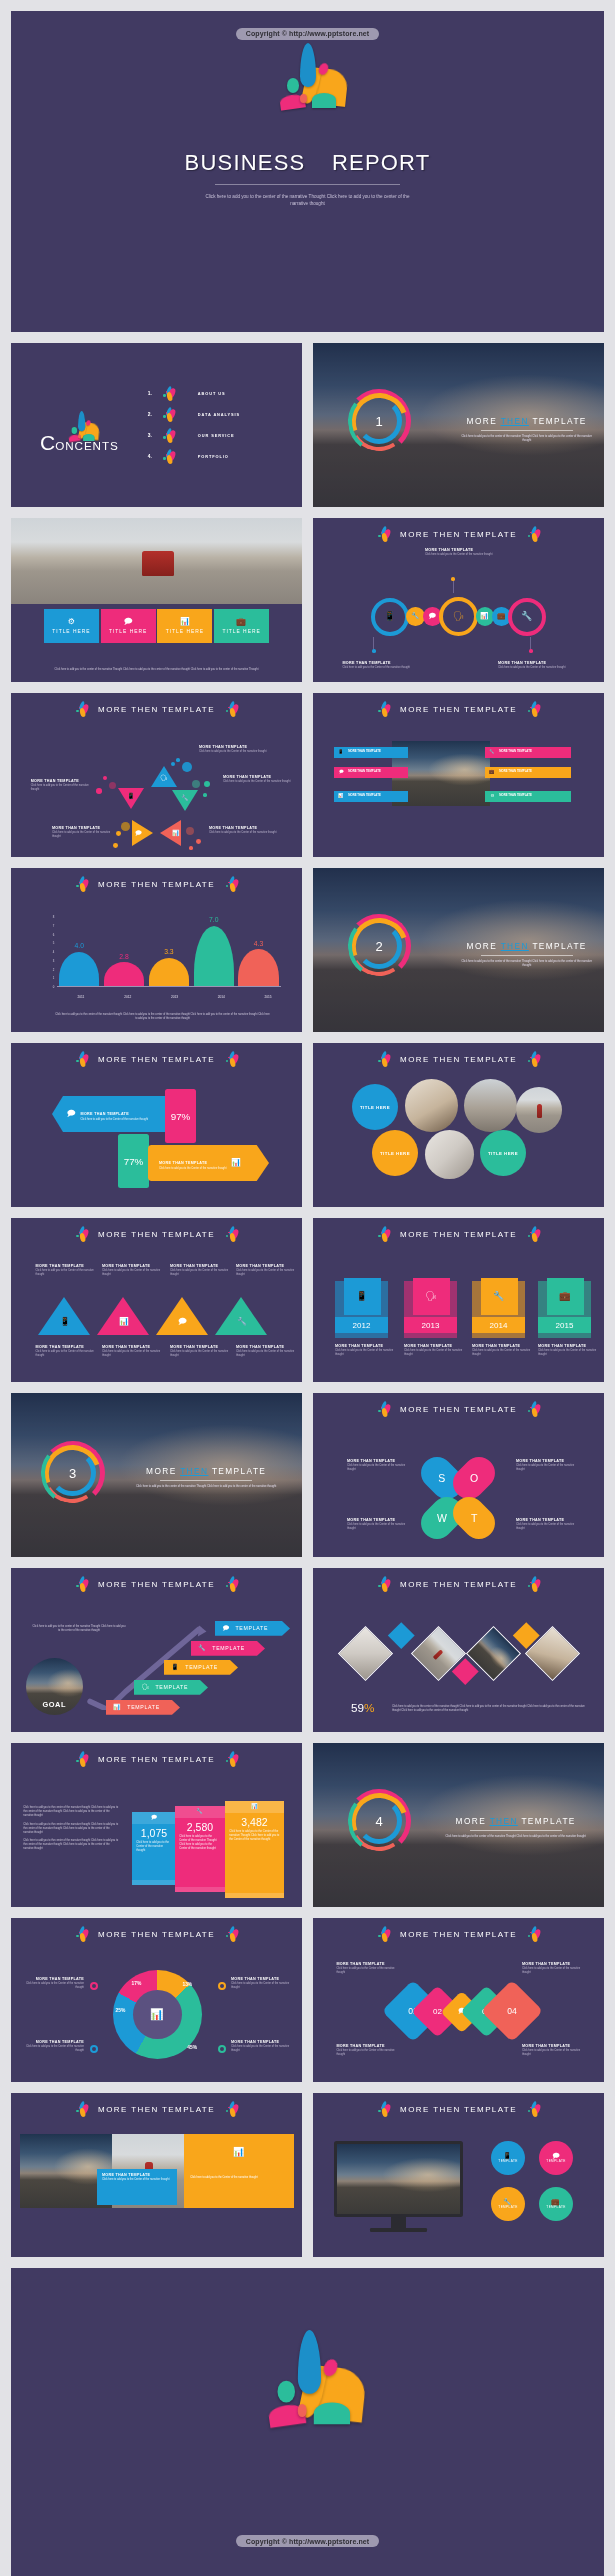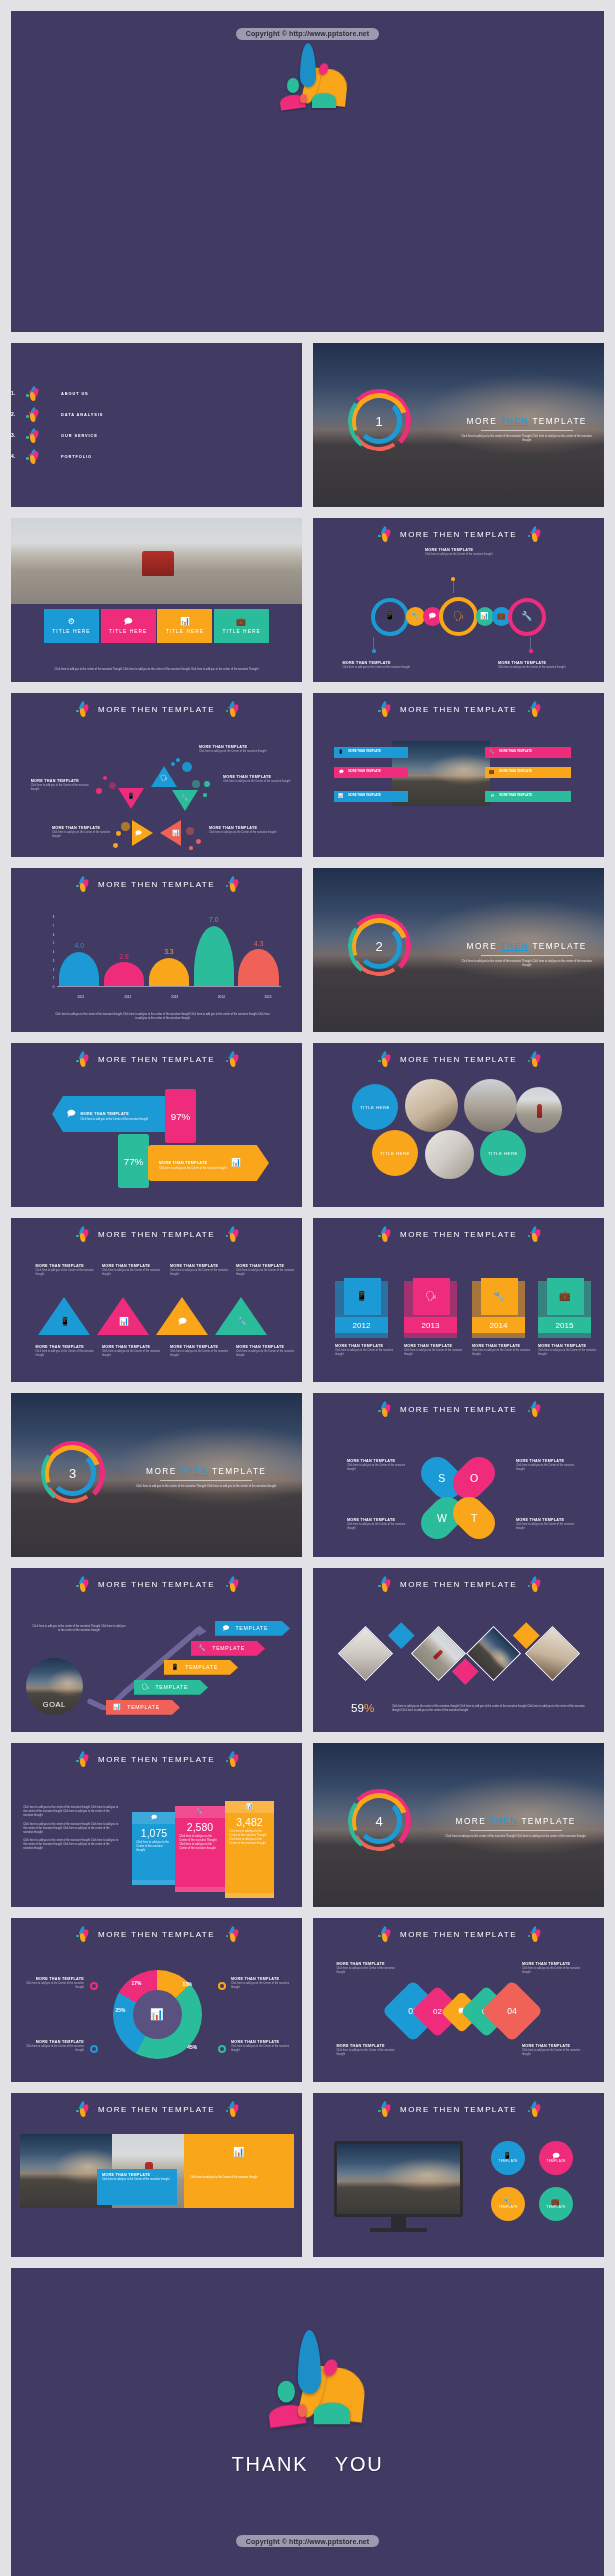--- a/index.html
+++ b/index.html
@@ -148,21 +148,21 @@
   .chart{ position:absolute; left:36px; right:21px; top:49px; height:86px; }
   .axis-y{ position:absolute; left:0; top:0; bottom:16px; width:8.6px; }
   .axis-y span{ position:absolute; right:1.2px; font-size:2.8px; color:#d7d2e2; transform:translateY(-50%); }
   .plot{ position:absolute; left:9.8px; right:0; top:0; bottom:16px; border-bottom:0.6px solid #9b95b4; }
   .bell{ position:absolute; bottom:0; width:18%;
          border-radius:50% 50% 0 0 / 78% 78% 0 0; }
   .bell .v{ position:absolute; left:0; right:0; top:-9.2px; text-align:center; font-size:6.8px; }
   .xlab{ position:absolute; bottom:3.7px; font-size:3.2px; color:#e3dfec; text-align:center; width:18%; }
 
   
-  .pcirc{ position:absolute; border-radius:50%; overflow:hidden; display:flex; align-items:center; justify-content:center; }
+  .pcirc{ position:absolute; border-radius:50%; overflow:hidden; display:flex; align-items:center; justify-content:center;font-weight:bold; }
 
   
   .triang{ position:absolute; width:0; height:0; }
 
   
   .ybox{ position:absolute; }
   .ybox .outer{ position:absolute; opacity:.55; }
   .ybox .inner{ position:absolute; display:flex; align-items:center; justify-content:center; font-size:9.2px; }
   .ybox .yr{ position:absolute; display:flex; align-items:center; justify-content:center; font-size:8px; }
 
@@ -221,27 +221,51 @@
           <i class="L-orng"></i>
           <i class="L-orng2"></i>
           <i class="L-blue"></i>
           <i class="L-pinkdot"></i>
           <i class="L-teal"></i>
           <i class="L-teal2"></i>
           <i class="L-pink"></i>
           <i class="L-red"></i>
         </div>
       </div>
+      <div style="position:absolute;left:0;right:0;top:139px;text-align:center;">
+        <span class="title-big">BUSINESS</span>
+        <span class="title-big" style="display:inline-block;width:21px;"></span>
+        <span class="title-big">REPORT</span>
+        <div class="title-rule"></div>
+        <div class="title-sub" style="max-width:209px;margin:8px auto 0;">Click here to add  you to the center of the  narrative  Thought  Click here to add you to the center of the  narrative thought</div>
+      </div>
     </div>
   </div>
 
   <div class="row">
 
     <div class="slide s-half">
       <div class="cnt-wrap">
+        <div class="cnt-left">
+          <div style="position:absolute;left:50%;top:13.5px;transform:translateX(-14.8px);width:33px;height:32px;">
+            <div class="splash-lg" style="transform:scale(.46);transform-origin:top left;">
+              <i class="L-orng"></i>
+                <i class="L-orng2"></i>
+                <i class="L-blue"></i>
+              <i class="L-pinkdot"></i>
+                <i class="L-teal"></i>
+                <i class="L-teal2"></i>
+              <i class="L-pink"></i>
+                <i class="L-red"></i>
+            </div>
+          </div>
+          <div style="margin-top:34px;white-space:nowrap;">
+            <span class="cnt-C">C</span><span class="cnt-word">ONCENTS</span>
+          </div>
+        </div>
         <div class="cnt-list">
           <div class="cnt-item">
             <span class="cnt-num">1.</span>
             <span class="splash-sm">
                 <i class="sp-blue"></i>
                 <i class="sp-pink"></i>
                 <i class="sp-orng"></i>
                 <i class="sp-teal"></i>
                 <i class="sp-dot"></i>
               </span>
@@ -1016,21 +1040,21 @@
 
       <div class="stat" style="left:164px;top:63px;width:50px;height:86px;background:#ee2c7b;">
         <div class="head" style="background:rgba(255,255,255,.16)">
             <span class="ic ic-wrench"></span>
           </div>
         <div class="num">2,580</div>
         <div class="txt">Click here to add  you to the Center of the  narrative Thought Click here to add  you to the Center of the  narrative thought</div>
         <div class="foot" style="background:rgba(255,255,255,.16);margin-top:auto"></div>
       </div>
 
-      <div class="stat" style="left:214px;top:58px;width:49px;height:97px;background:#f9a61b;justify-content:space-between;">
+      <div class="stat" style="left:214px;top:58px;width:59px;height:97px;background:#f9a61b;justify-content:space-between;">
         <div class="head" style="background:rgba(255,255,255,.2)">
             <span class="ic ic-bars"></span>
           </div>
         <div class="num">3,482</div>
         <div class="txt">Click here to add  you to the Center of the  narrative Thought Click here to add  you to the Center of the  narrative thought</div>
         <div class="foot" style="background:rgba(255,255,255,.2);margin-top:auto"></div>
       </div>
     </div>
 
     <div class="slide s-half">
@@ -1260,25 +1284,20 @@
           <i class="L-orng"></i>
             <i class="L-orng2"></i>
             <i class="L-blue"></i>
           <i class="L-pinkdot"></i>
             <i class="L-teal"></i>
             <i class="L-teal2"></i>
           <i class="L-pink"></i>
             <i class="L-red"></i>
         </div>
       </div>
-      <div style="position:absolute;left:0;right:0;top:185px;text-align:center;">
-        <span class="thank-big">THANK</span>
-        <span class="thank-big" style="display:inline-block;width:21px;"></span>
-        <span class="thank-big">YOU</span>
-      </div>
       <div style="position:absolute;left:0;right:0;bottom:47px;text-align:center;">
         <span class="copy-pill">Copyright © http://www.pptstore.net</span>
       </div>
     </div>
   </div>
 
 </div>
 
 
 </body></html>

